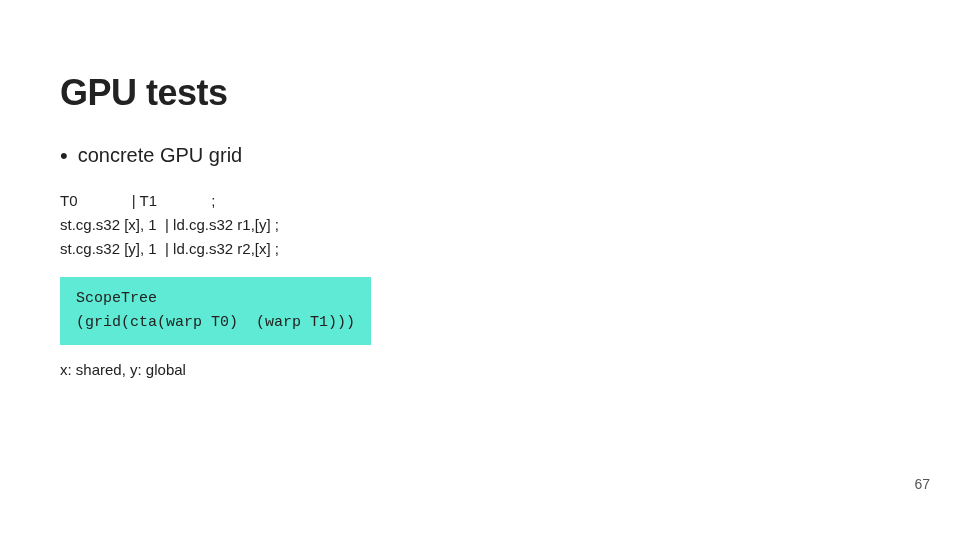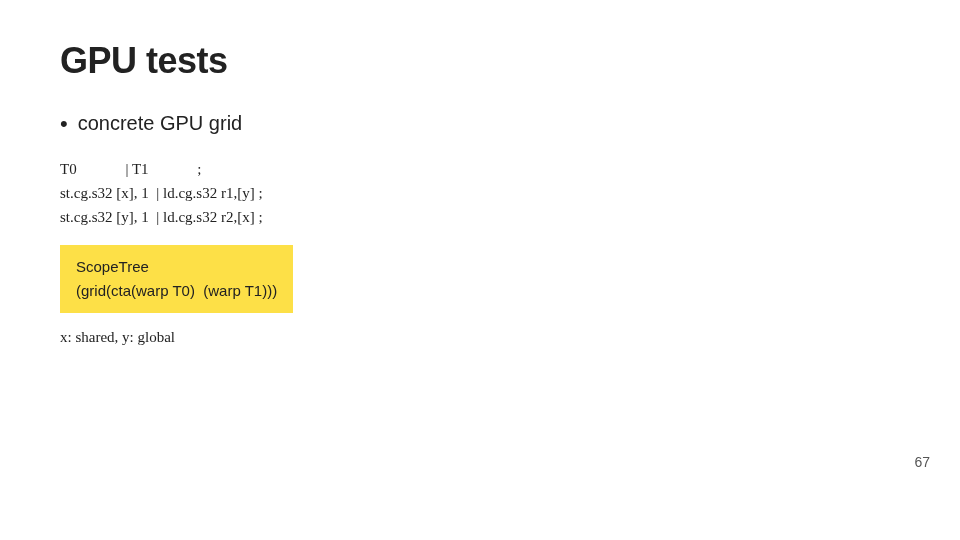--- a/index.html
+++ b/index.html
@@ -15,20 +15,21 @@
       font-family: 'Segoe UI', Arial, sans-serif;
       overflow: hidden;
       position: relative;
     }
 
     .slide-container {
       width: 960px;
       height: 480px;
       padding: 40px 60px 40px 60px;
       position: relative;
+      margin-top: 32px;
     }
 
     .title {
       font-size: 36px;
       font-weight: 700;
       color: #222222;
       margin-bottom: 30px;
       letter-spacing: -0.5px;
     }
 
@@ -40,59 +41,59 @@
       align-items: center;
       gap: 10px;
     }
 
     .bullet-dot {
       font-size: 22px;
       line-height: 1;
     }
 
     .code-block {
-      font-family: Liberation Serif, serif;
+      font-family: Liberation Sans, sans-serif;
       font-size: 15px;
       color: #222222;
       line-height: 1.6;
       margin-bottom: 16px;
       white-space: pre;
     }
 
     .scope-tree-box {
-      background-color: #fde047;
+      background-color: #5eead4;
       border: none;
       padding: 10px 16px;
-      font-family: Liberation Sans, sans-serif;
+      font-family: Liberation Mono, monospace;
       font-size: 15px;
       color: #222222;
       line-height: 1.6;
       display: inline-block;
       margin-bottom: 16px;
       white-space: pre;
     }
 
     .shared-global {
-      font-family: Liberation Serif, serif;
+      font-family: Liberation Sans, sans-serif;
       font-size: 15px;
       color: #222222;
       margin-bottom: 16px;
       white-space: pre;
     }
 
     .exists-line {
       font-family: 'Courier New', Courier, monospace;
       font-size: 15px;
       color: #222222;
       white-space: pre;
     }
 
     .page-number {
       position: absolute;
-      bottom: 10px;
+      bottom: 20px;
       right: 30px;
       font-size: 14px;
       color: #555555;
     }
   </style>
 </head>
 <body>
 
 <div class="slide-container">
 

